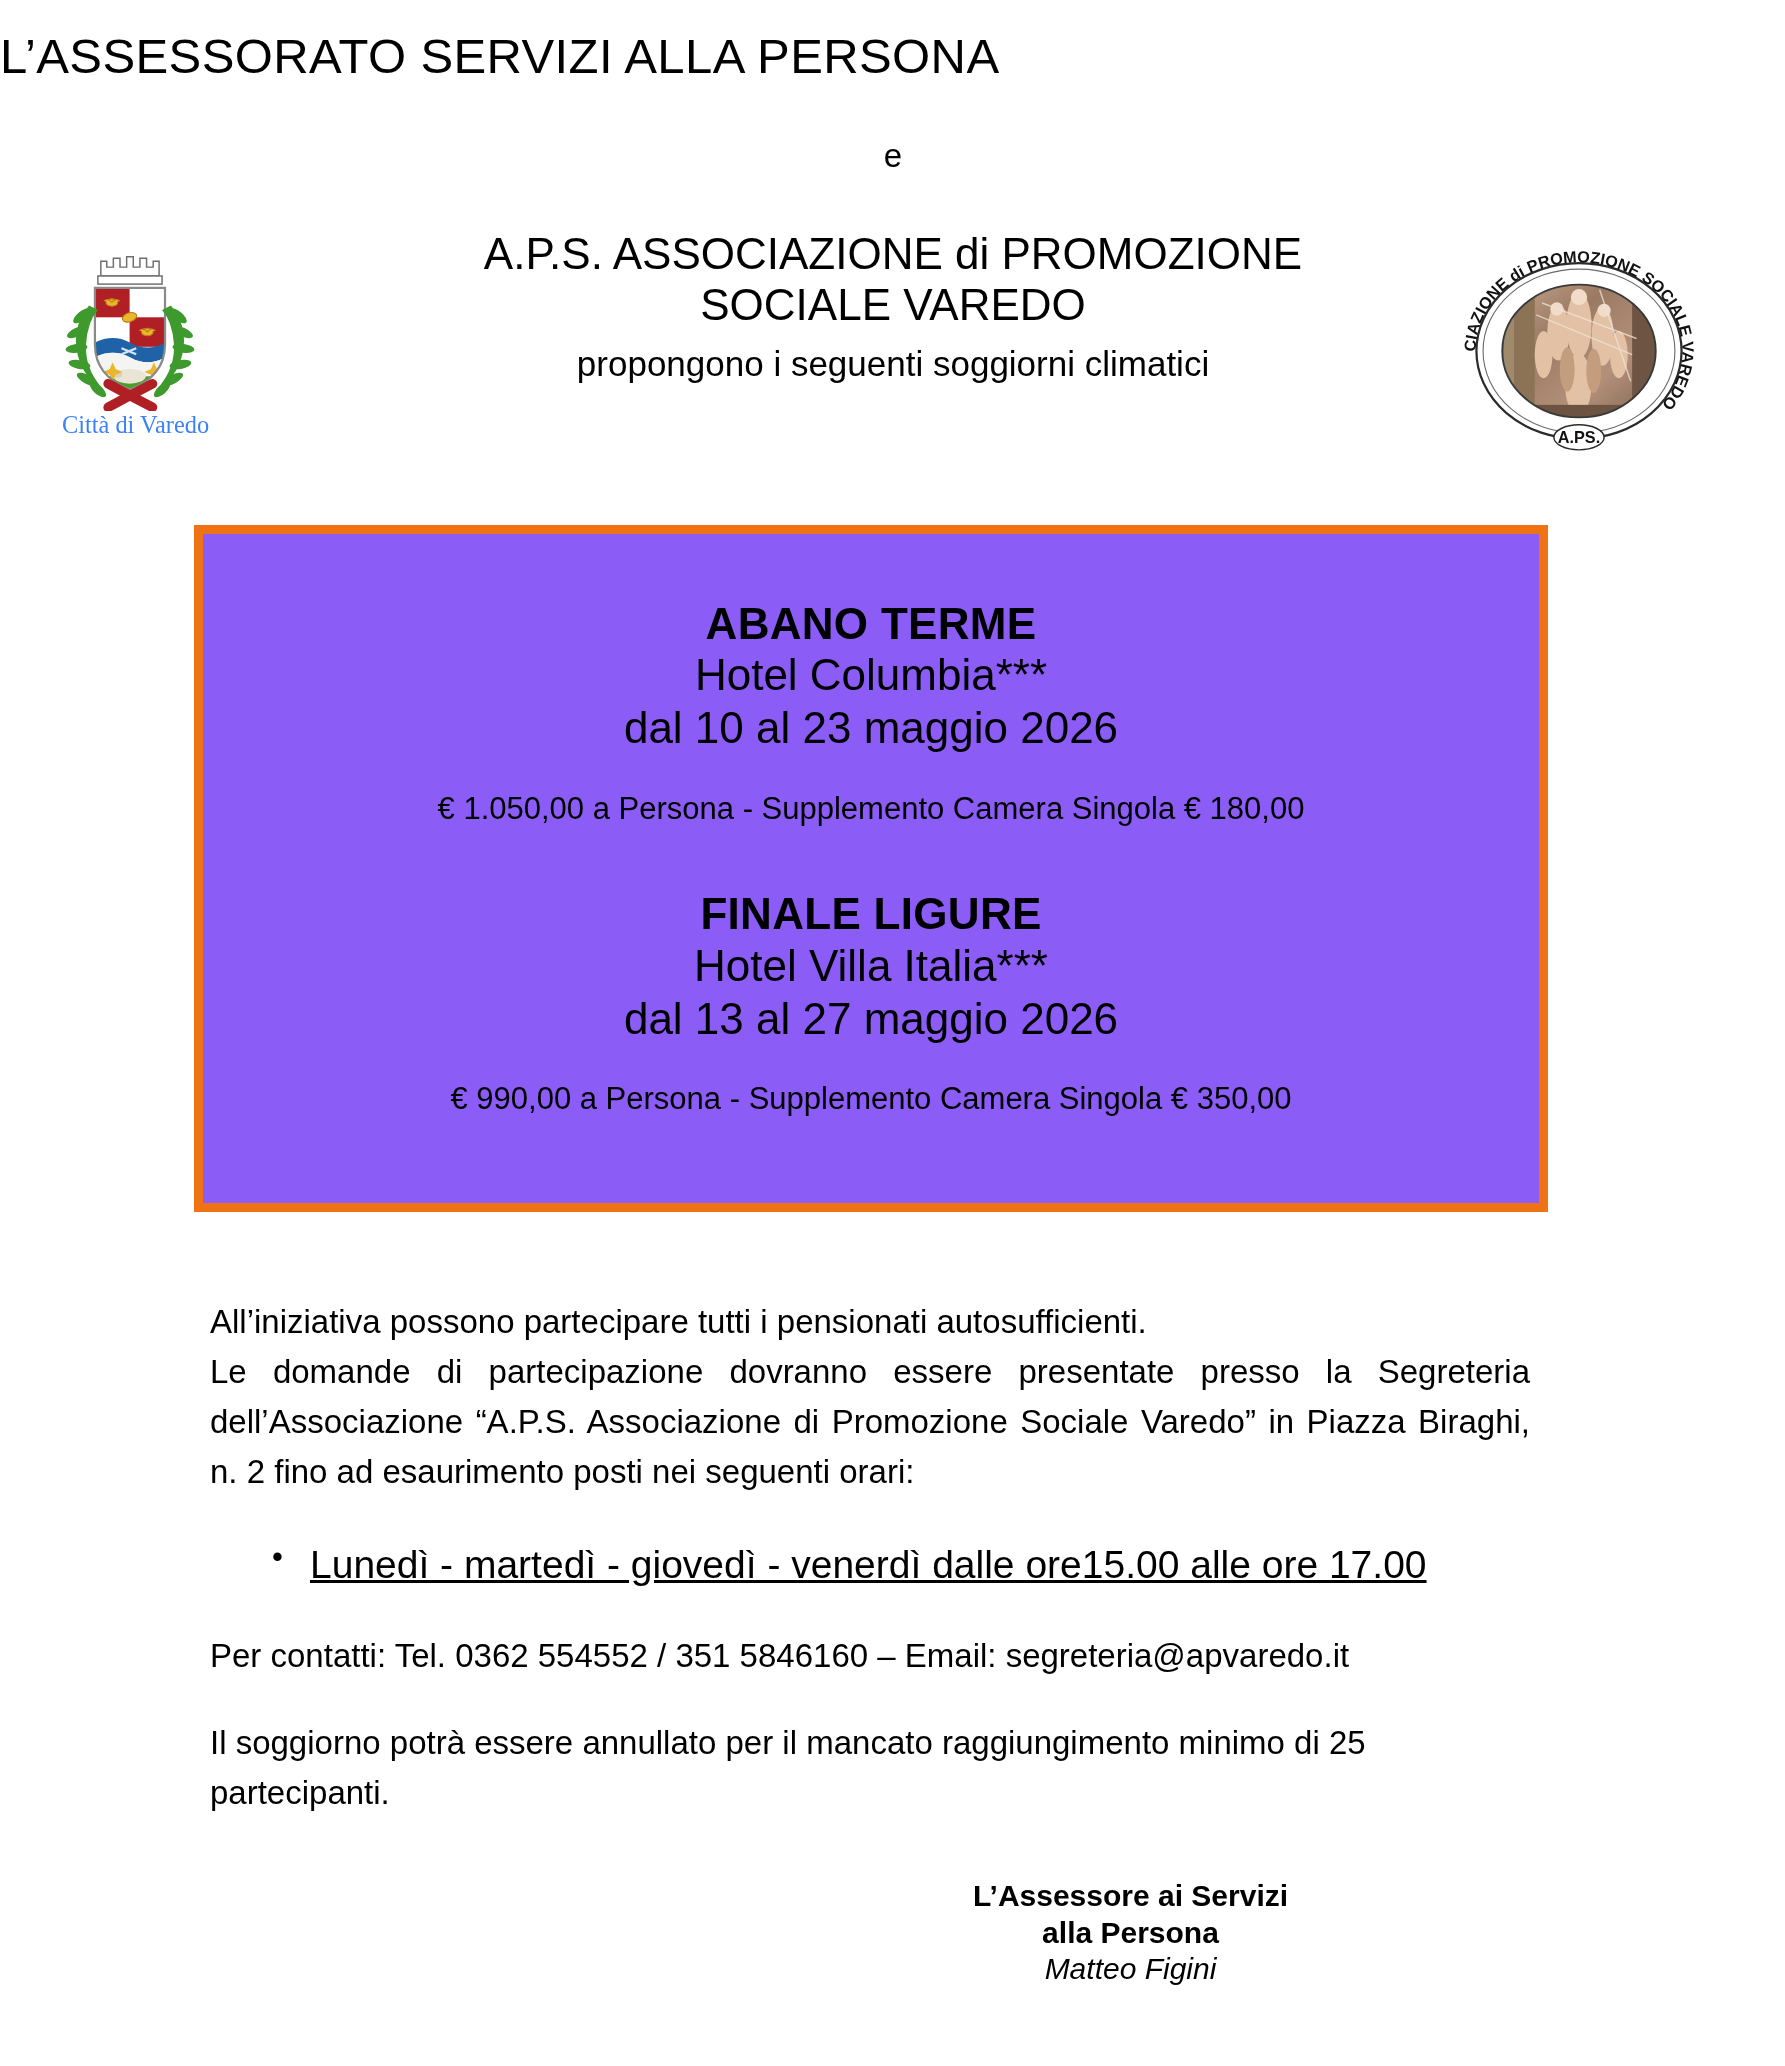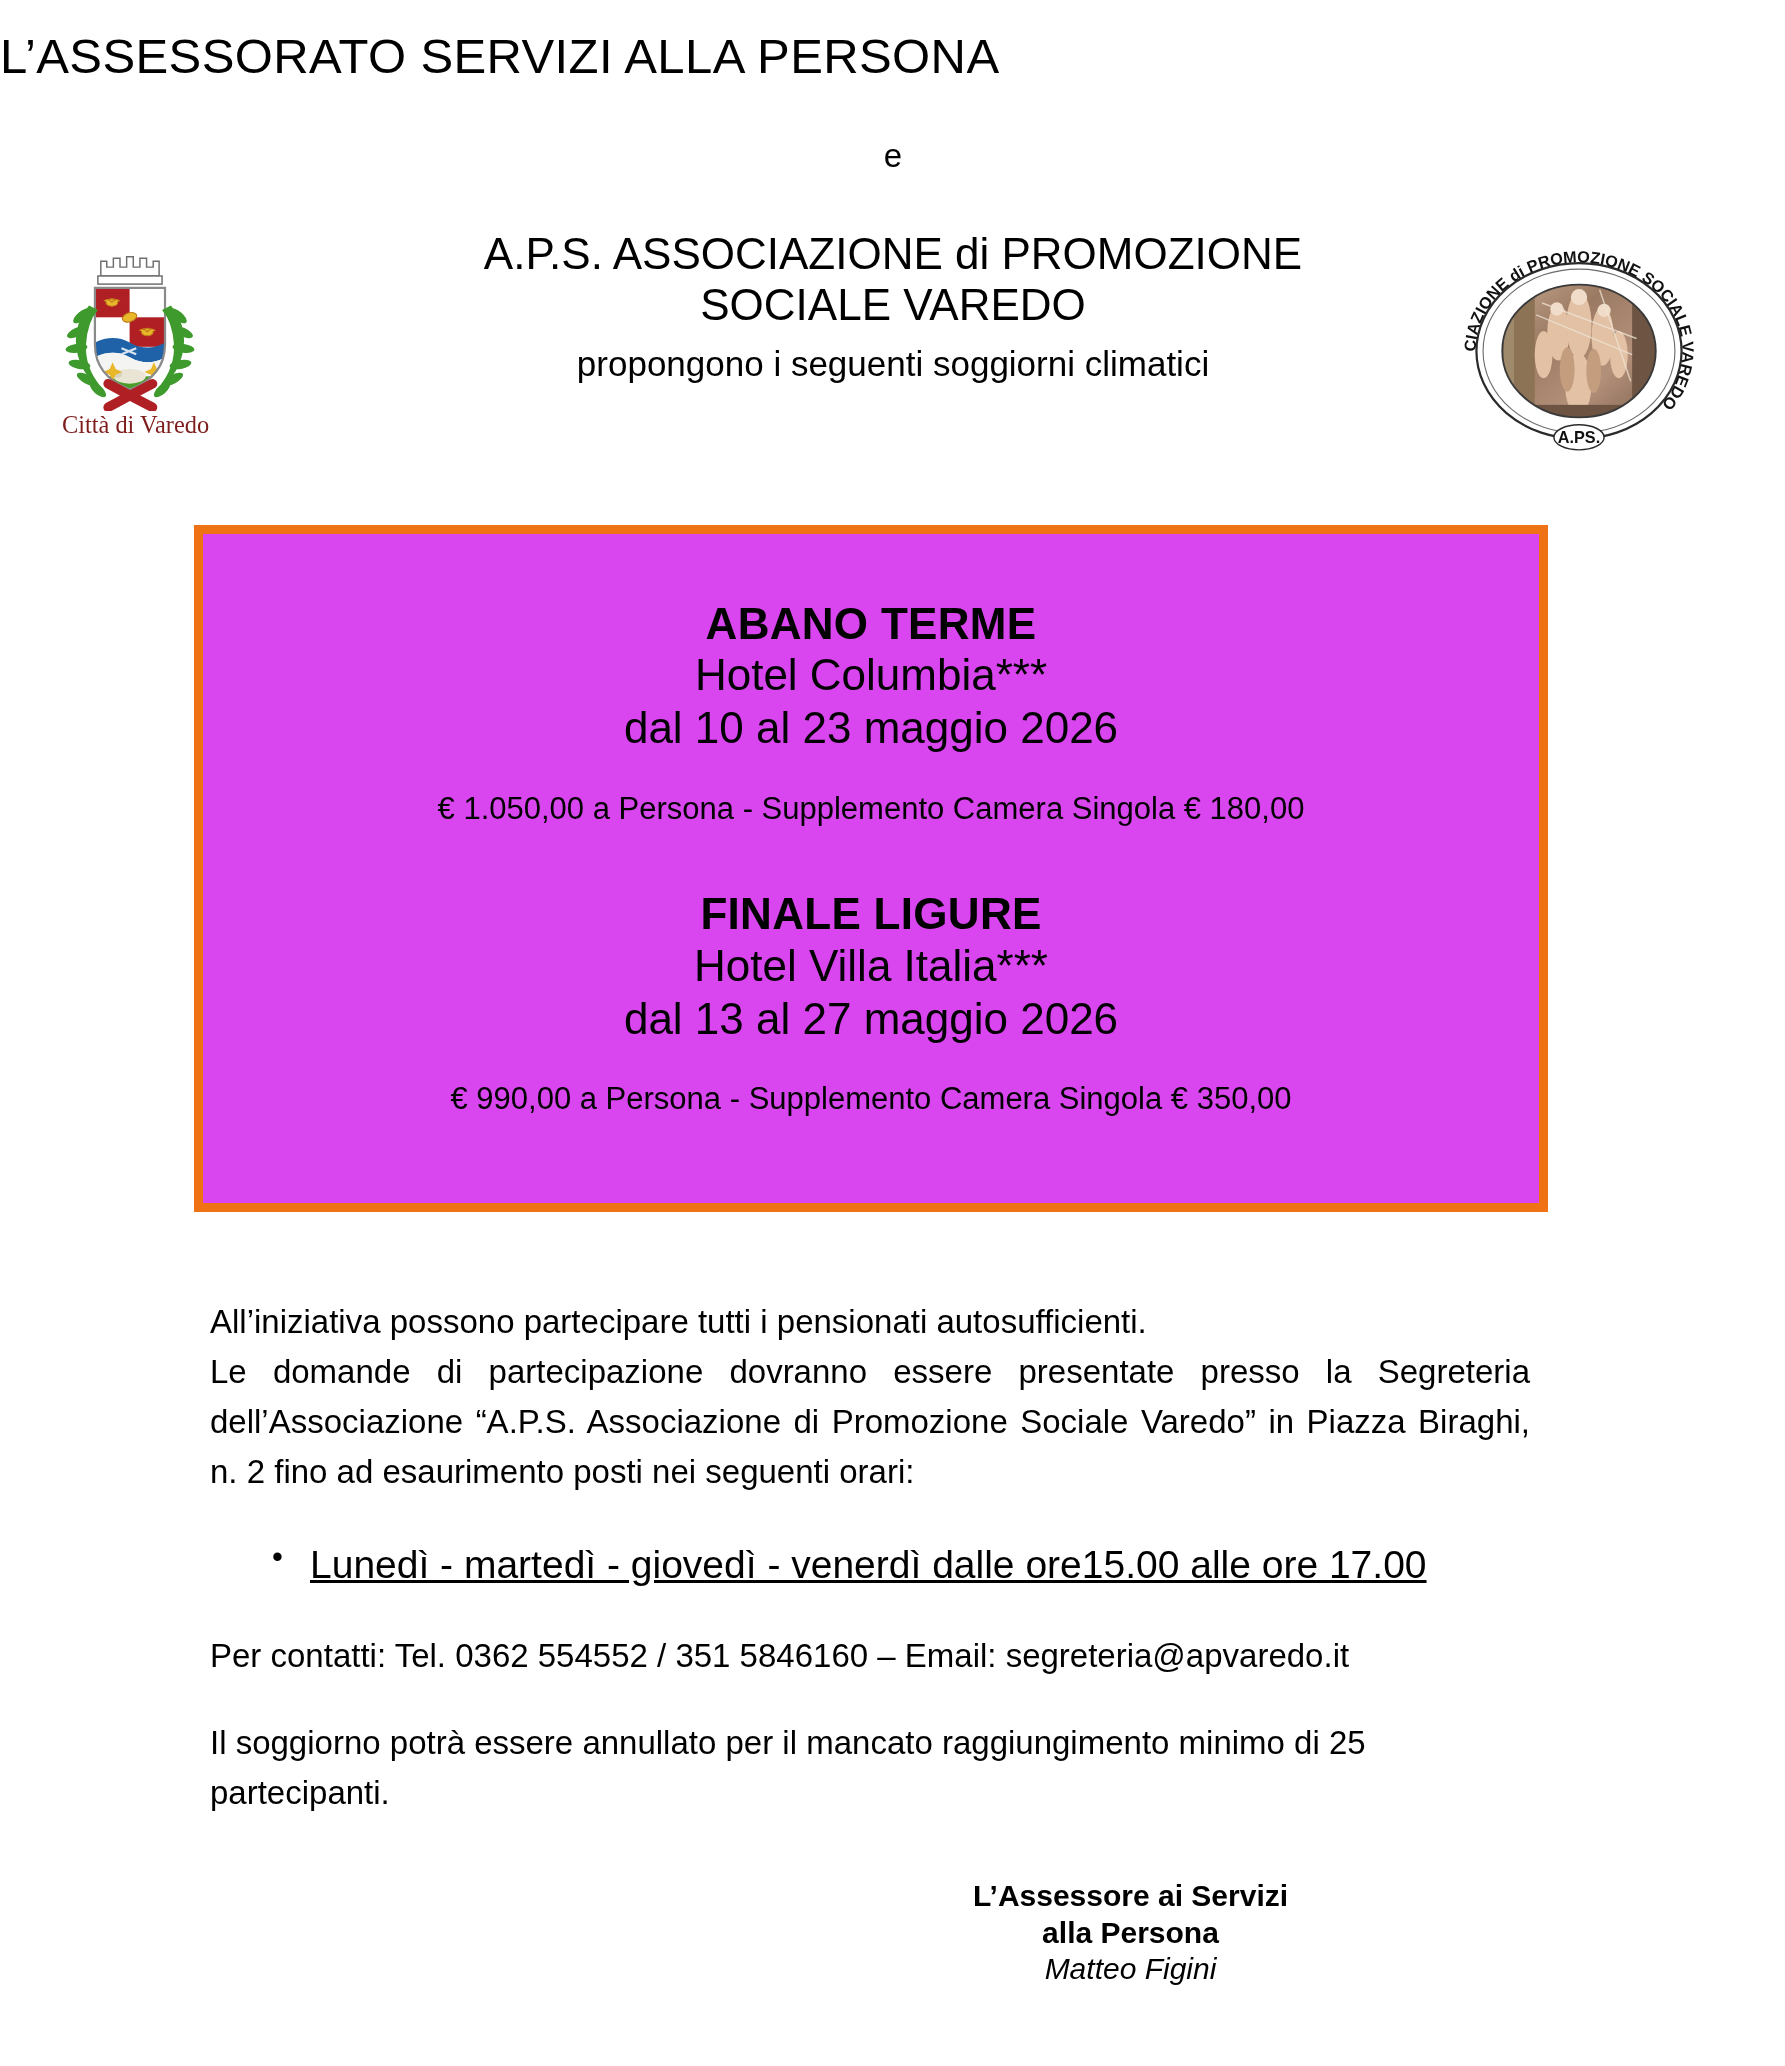--- a/index.html
+++ b/index.html
@@ -75,42 +75,42 @@
     display: block;
     width: 185px;
     height: 166px;
   }
   .logo-comune .crest-caption {
     text-align: center;
     font-family: "Liberation Serif", serif;
     font-size: 24.4px;
     line-height: 1;
     margin-top: 1.5px;
-    color: #7f1d1d;
+    color: #3b82f6;
   }
 
   .logo-aps {
     position: absolute;
     left: 1455px;
     top: 244px;
     width: 248px;
     height: 214px;
   }
   .logo-aps svg { display: block; width: 248px; height: 214px; }
 
   
   .offer-box {
     position: absolute;
     left: 194px;
     top: 525px;
     width: 1354px;
     height: 687px;
     box-sizing: border-box;
     border: 9.6px solid #ef7215;
-    background: #d946ef;
+    background: #8b5cf6;
   }
 
   .offer-inner {
     padding-top: 64px;
   }
 
   .offer {
     text-align: center;
   }
   .offer + .offer { margin-top: 61px; }

